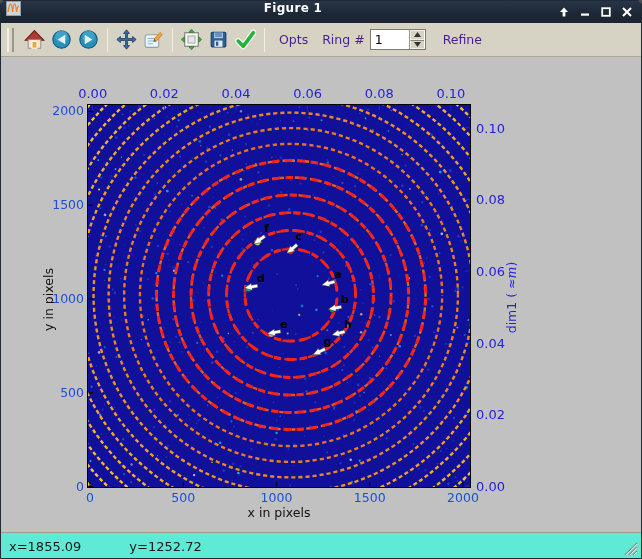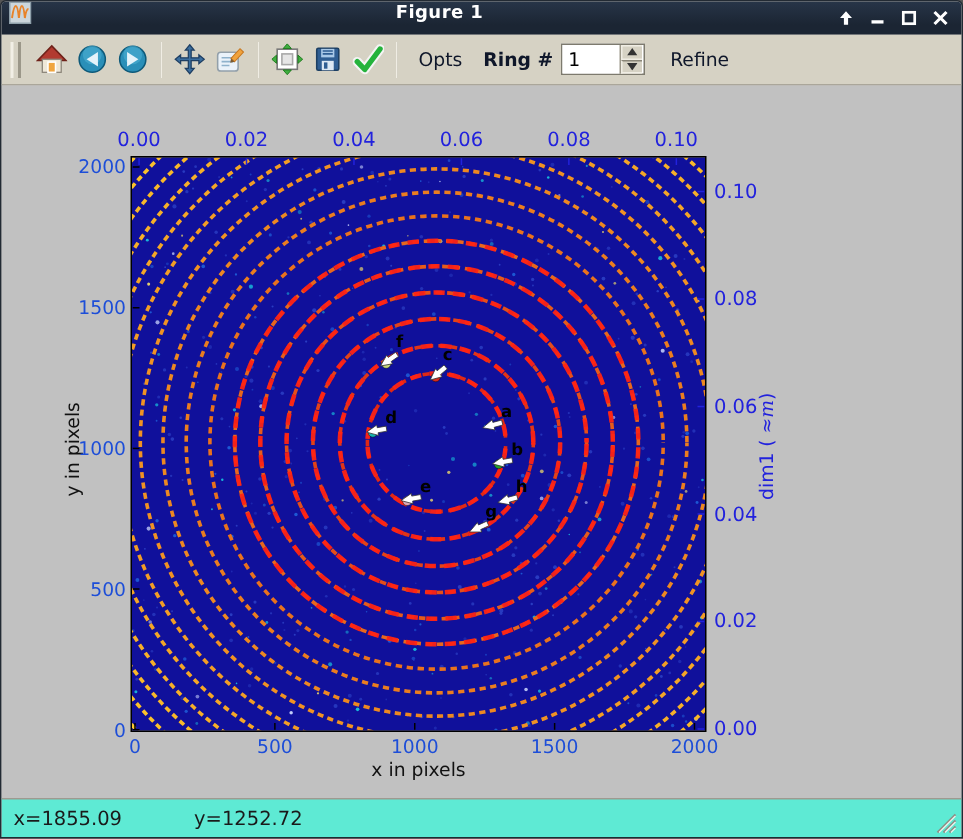--- a/index.html
+++ b/index.html
@@ -16,21 +16,21 @@
   .tb-btns{position:absolute;right:7px;top:0;height:22px;display:flex;align-items:center;gap:7px;}
   .tb-btn{width:14px;height:14px;display:flex;align-items:center;justify-content:center;cursor:default;}
   
   .toolbar{height:34px;background:#d6d2c4;border-bottom:1px solid #aaa69a;
     display:flex;align-items:center;padding:0 4px;}
   .grip{width:7px;height:24px;margin:0 7px 0 2px;
     border-left:2px solid #f2efe6;border-right:2px solid #9b9789;}
   .tool-btn{width:27px;height:27px;display:flex;align-items:center;justify-content:center;
     border-radius:3px;}
   .sep{width:1px;height:24px;background:#9b9789;border-right:1px solid #f0ede4;margin:0 5px;}
-  .tb-label{font-size:12.5px;color:#0f172a;padding:0 3px;}
+  .tb-label{font-size:12.5px;color:#4c1d95;padding:0 3px;}
   .spin{display:flex;border:1px solid #7d7a6e;background:#fff;height:21px;width:56px;margin-left:2px;}
   .spin input{border:none;outline:none;width:38px;font-size:12.5px;padding:0 0 0 4px;
     font-family:"DejaVu Sans","Liberation Sans",sans-serif;}
   .spin-btns{display:flex;flex-direction:column;width:15px;border-left:1px solid #9b9789;}
   .spin-btn{flex:1;background:#d6d2c4;border:1px solid #f0ede4;border-right:none;
     display:flex;align-items:center;justify-content:center;font-size:6px;color:#222;line-height:0;}
   .spin-btn + .spin-btn{border-top:1px solid #8a8678;}
   
   .canvas{position:relative;width:640px;height:475px;background:#c1c1c1;}
   #plot-svg{position:absolute;left:87px;top:48px;background:#10109b;
@@ -146,21 +146,21 @@
     <div class="tool-btn">
       <svg width="21" height="21" viewBox="0 0 20 20">
         <path d="M3 11.5 L7.8 16.5 L17.5 3.5" fill="none" stroke="#f4f4f4" stroke-width="6" stroke-linecap="round" stroke-linejoin="round"></path>
         <path d="M3 11.5 L7.8 16.5 L17.5 3.5" fill="none" stroke="#25b33c" stroke-width="3.4" stroke-linecap="round" stroke-linejoin="round"></path>
       </svg>
     </div>
 
     <div class="sep"></div>
 
     <span class="tb-label" style="margin-left:6px;">Opts</span>
-    <span class="tb-label" style="margin-left:8px;font-weight:bold;">Ring #</span>
+    <span class="tb-label" style="margin-left:8px;">Ring #</span>
     <div class="spin">
       <input value="1" style="">
       <div class="spin-btns">
         <div class="spin-btn">
           <svg width="7" height="5" viewBox="0 0 7 5">
             <polygon points="3.5,0 7,5 0,5" fill="#333"></polygon>
             </svg>
         </div>
         <div class="spin-btn">
           <svg width="7" height="5" viewBox="0 0 7 5">

